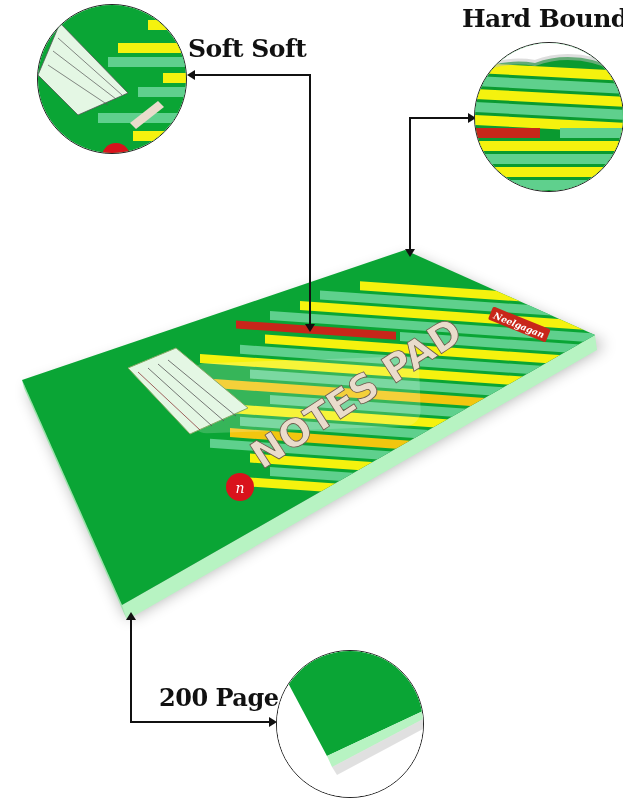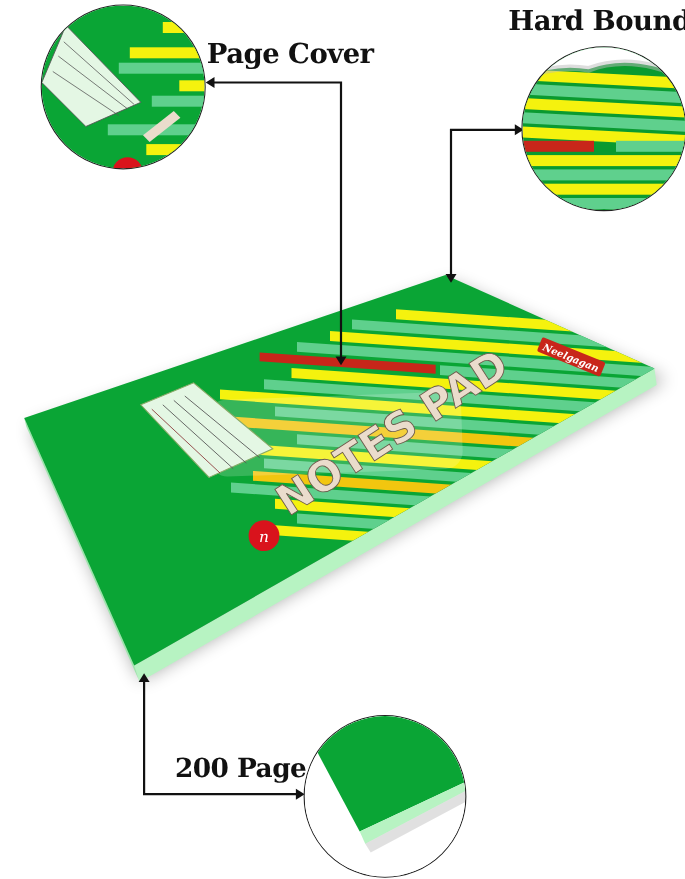--- a/index.html
+++ b/index.html
@@ -4,21 +4,21 @@
 <style>
   html, body { margin:0; padding:0; background:#ffffff; }
   body { width:623px; height:799px; position:relative; overflow:hidden; font-family:"DejaVu Serif", serif; }
   .label { position:absolute; font-family:"DejaVu Serif", serif; font-weight:bold; color:#111; white-space:nowrap; letter-spacing:-0.5px; }
   .circle { position:absolute; border-radius:50%; border:1.5px solid #222; overflow:hidden; background:#fff; }
   svg { position:absolute; left:0; top:0; }
 </style>
 </head>
 <body>
 
-<div class="label" style="left:188px; top:34px; font-size:25px;">Page Cover</div>
+<div class="label" style="left:188px; top:34px; font-size:25px;">Soft Soft</div>
 <div class="label" style="left:462px; top:4px; font-size:25px;">Hard Bound</div>
 <div class="label" style="left:159px; top:683px; font-size:24px;">200 Page.</div>
 
 <svg width="623" height="799">
   <defs>
     <clipPath id="coverClip">
       <polygon points="22,380 405,250 595,335 122,605"></polygon>
     </clipPath>
     <filter id="shadow" x="-20%" y="-20%" width="140%" height="140%">
       <feGaussianBlur stdDeviation="8"></feGaussianBlur>

